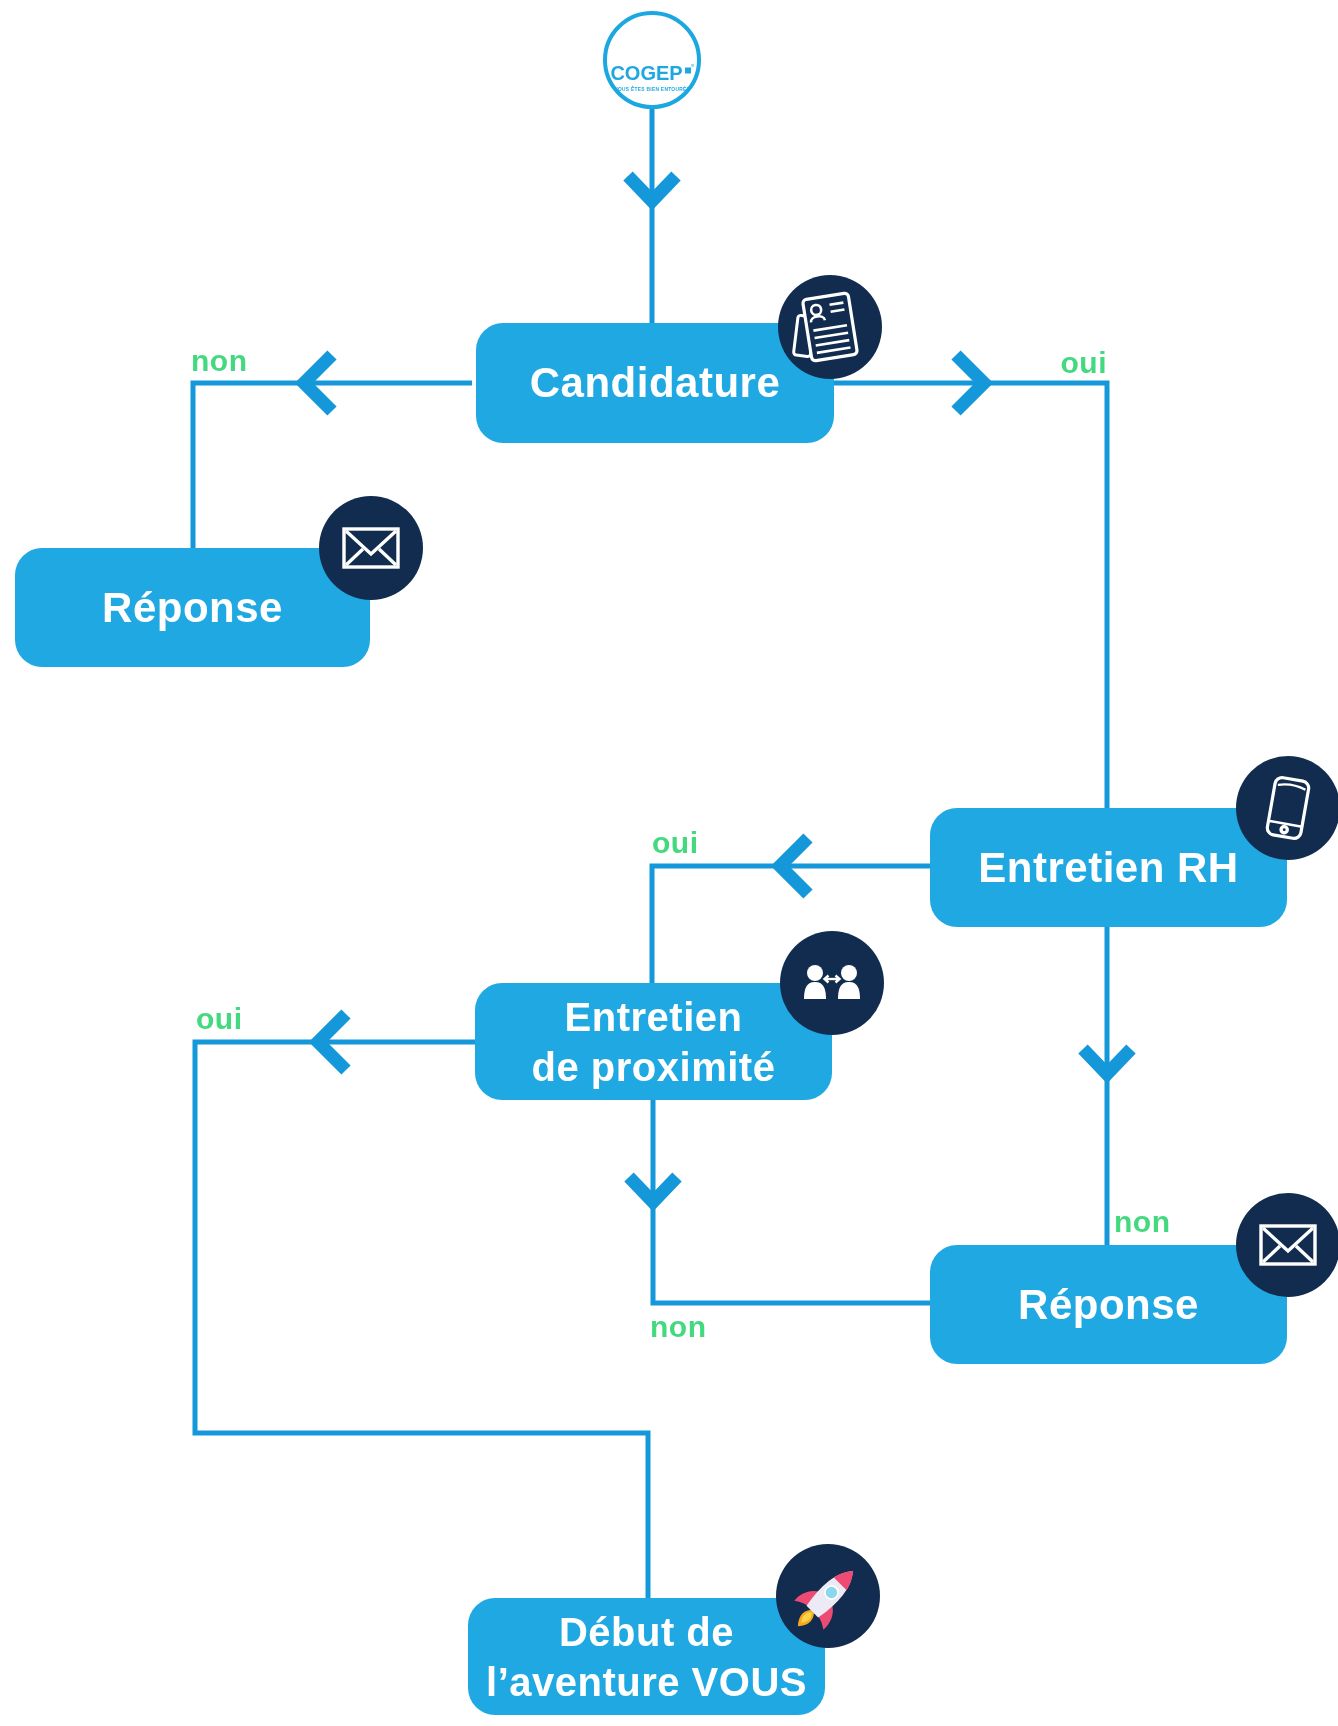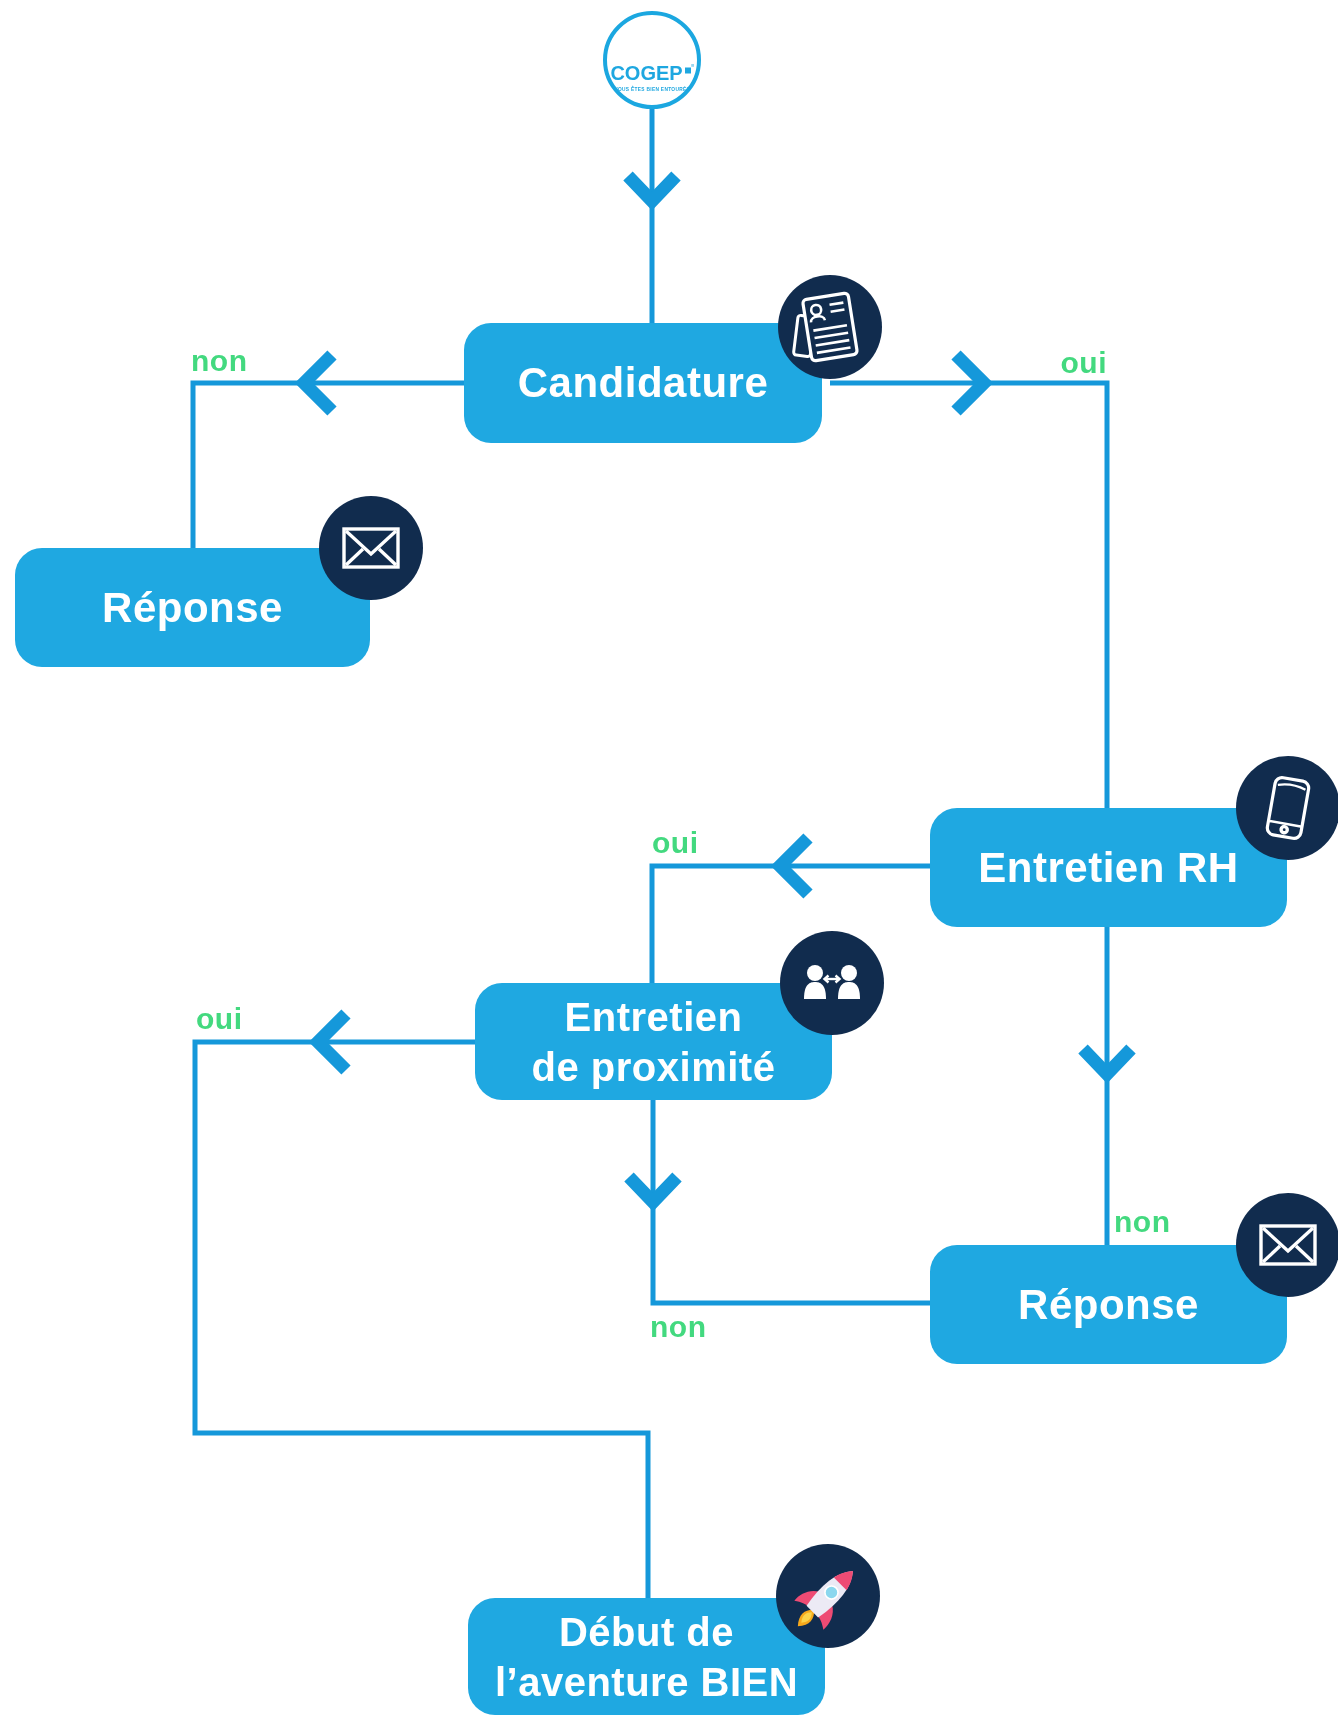--- a/index.html
+++ b/index.html
@@ -76,21 +76,21 @@
     <div class="logo-word">
       <span>COGEP</span>
       <svg width="9" height="10" viewBox="0 0 9 10">
         <rect x="0" y="3.5" width="6" height="6" fill="#1EA7E0"></rect>
         <rect x="6.2" y="0" width="2.8" height="2.8" fill="#9AD7F0"></rect>
       </svg>
     </div>
     <div class="logo-tag">VOUS ÊTES BIEN ENTOURÉS</div>
   </div>
 
-  <div class="node" style="left:464px;top:323px;width:358px;height:120px;">
+  <div class="node" style="left:476px;top:323px;width:358px;height:120px;">
     <span class="one-line">Candidature</span>
   </div>
 
   <div class="node" style="left:15px;top:548px;width:355px;height:119px;">
     <span class="one-line">Réponse</span>
   </div>
 
   <div class="node" style="left:475px;top:983px;width:357px;height:117px;">
     <div class="two-line">
       <span>Entretien</span><br>
@@ -102,21 +102,21 @@
     <span class="one-line">Entretien RH</span>
   </div>
 
   <div class="node" style="left:930px;top:1245px;width:357px;height:119px;">
     <span class="one-line">Réponse</span>
   </div>
 
   <div class="node" style="left:468px;top:1598px;width:357px;height:117px;">
     <div class="two-line">
       <span>Début de</span><br>
-      <span>l’aventure BIEN</span>
+      <span>l’aventure VOUS</span>
     </div>
   </div>
 
   <div class="edge-label" style="left:191px;top:346px;">non</div>
   <div class="edge-label right" style="left:1007px;top:348px;">oui</div>
   <div class="edge-label" style="left:652px;top:828px;">oui</div>
   <div class="edge-label" style="left:1114px;top:1207px;">non</div>
   <div class="edge-label" style="left:196px;top:1004px;">oui</div>
   <div class="edge-label" style="left:650px;top:1312px;">non</div>
 

